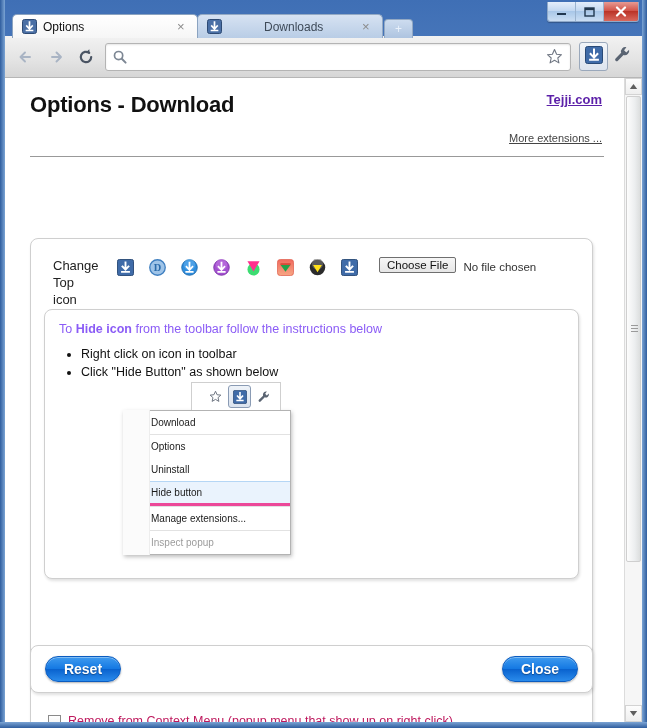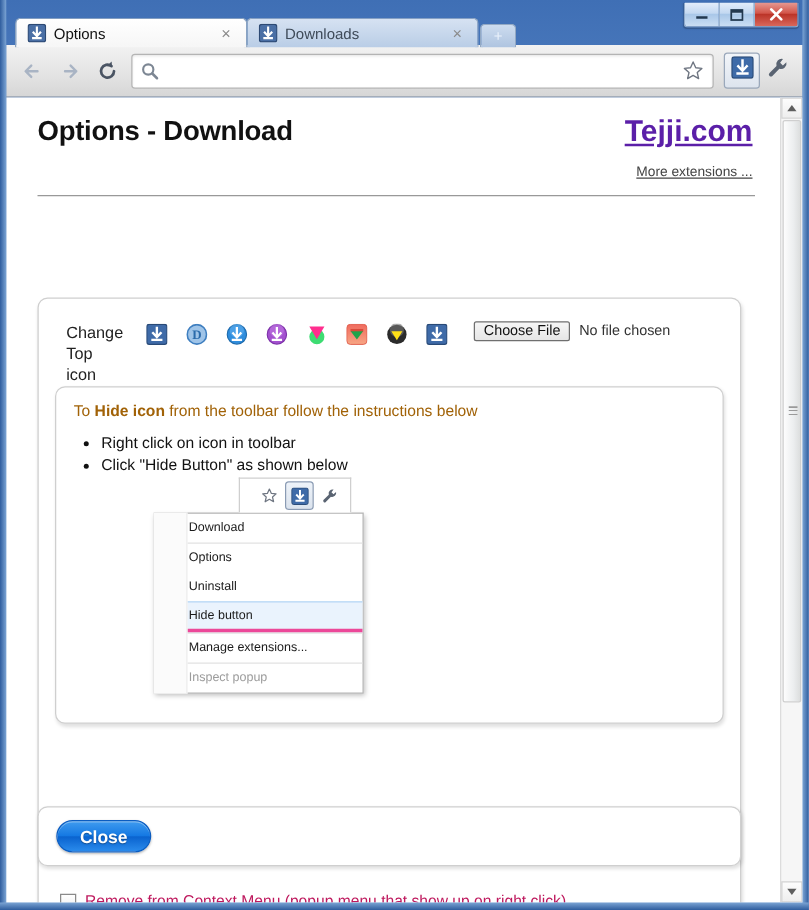--- a/index.html
+++ b/index.html
@@ -66,20 +66,21 @@
     background: linear-gradient(to bottom, #ffffff, #f6f6f6);
     color:#111; z-index:3;
     width:186px;
     border-color:#8ba3c0;
   }
   .tab.inactive {
     background: linear-gradient(to bottom, #d6e2f2, #b9cde6);
     color:#3e4a58; z-index:2;
     width:186px;
     border-color:#93a9c4;
+    gap:36px;
   }
   .tab .favicon { width:15px; height:15px; flex:0 0 15px; margin-right:6px; }
   .tab .label { flex:1 1 auto; overflow:hidden; white-space:nowrap; }
   .tab .tabclose { flex:0 0 12px; font-size:13px; color:#8b8b8b; line-height:1; }
   #newtab {
     width:27px; height:18px; margin-left:2px; z-index:1;
     border:1px solid #93a9c4; border-bottom:none; border-radius:4px 4px 0 0;
     background: linear-gradient(to bottom, #cddcef, #aec4e0);
     display:flex; align-items:center; justify-content:center;
     color:#e9f1fb; font-size:12px;
@@ -152,21 +153,21 @@
   }
 
   
   #pagehead { position:relative; padding-top:10px; height:72px; }
   #page-title {
     position:absolute; left:5px; top:14px;
     font-size:22px; font-weight:bold; color:#111; letter-spacing:-0.2px;
   }
   #brand-link {
     position:absolute; right:2px; top:14px;
-    font-size:24px; font-weight:bold; color:#5b1fa8;
+    font-size:13px; font-weight:bold; color:#5b1fa8;
     text-decoration:underline;
   }
   #more-ext {
     position:absolute; right:2px; top:54px;
     font-size:11px; color:#444; text-decoration:underline;
   }
   #hrule {
     position:absolute; left:5px; right:0; top:78px;
     height:0; border-top:1px solid #999;
   }
@@ -188,35 +189,35 @@
   #change-label {
     width:56px; flex:0 0 56px;
     font-size:13px; color:#222; line-height:17px;
   }
   #icon-list { display:flex; align-items:center; gap:0; }
   .iconopt {
     width:32px; flex:0 0 32px;
     display:flex; align-items:center; justify-content:center; height:20px;
   }
   .iconopt svg { display:block; }
-  #filepicker { display:flex; align-items:center; margin-left:14px; }
+  #filepicker { display:flex; align-items:flex-end; margin-left:14px; }
   #choose-file {
     font-family:"Liberation Sans", sans-serif; font-size:11.5px; color:#111;
     background: linear-gradient(to bottom, #f6f6f6, #e6e6e6);
     border:1px solid #6f6f6f; border-radius:2px;
     padding:1px 7px;
   }
   #no-file { font-size:11.5px; color:#333; margin-left:7px; }
 
   
   #hide-panel {
     position:absolute; left:13px; top:70px; width:535px; height:270px;
     padding:12px 14px;
   }
-  #hide-intro { font-size:12.5px; color:#a16207; }
+  #hide-intro { font-size:12.5px; color:#8b5cf6; }
   #hide-intro b { font-weight:bold; }
   #hide-list { margin:9px 0 0 22px; padding:0; }
   #hide-list li { font-size:12.5px; color:#111; line-height:18px; list-style:disc; }
 
   
   #menu-mock { position:absolute; left:78px; top:100px; width:168px; }
   #mock-toolbar {
     position:absolute; left:68px; top:-28px; width:90px; height:28px;
     background:#fff; border:1px solid #cfcfcf; border-bottom:none;
     display:flex; align-items:center; justify-content:flex-end; padding-right:3px;
@@ -525,20 +526,21 @@
           </div>
         </div>
 
         <div id="ctx-row">
           <span id="ctx-check"></span>
           <span id="ctx-label">Remove from Context Menu (popup menu that show up on right click)</span>
         </div>
       </div>
 
       <div id="footer-panel" class="panel">
+        <button class="bigbtn" type="button">Reset</button>
         <button class="bigbtn" type="button">Close</button>
       </div>
     </div>
 
     <div id="vscroll">
       <div class="sbarrow up">
         <svg width="9" height="7" viewBox="0 0 9 7">
             <path d="M4.5 1 L8.2 6 L0.8 6 Z" fill="#5e5e5e"></path>
           </svg>
       </div>

